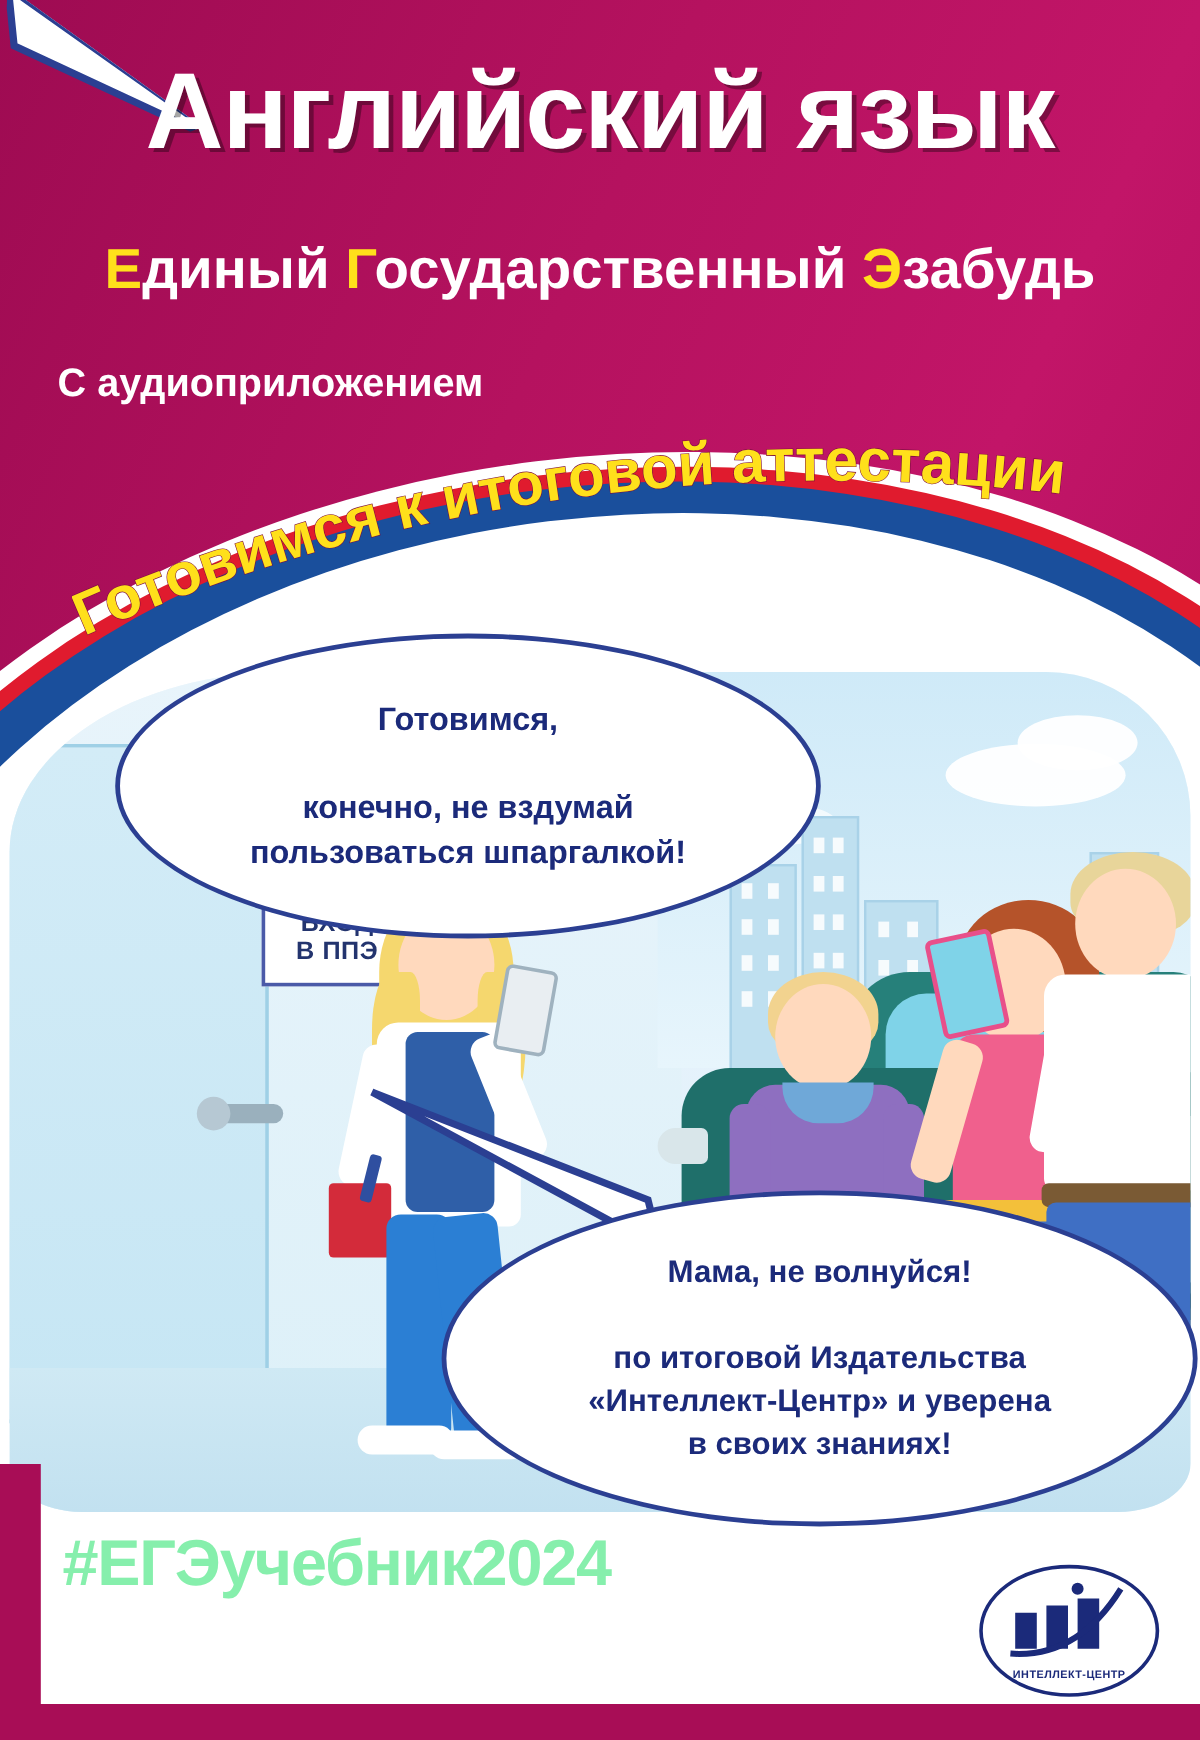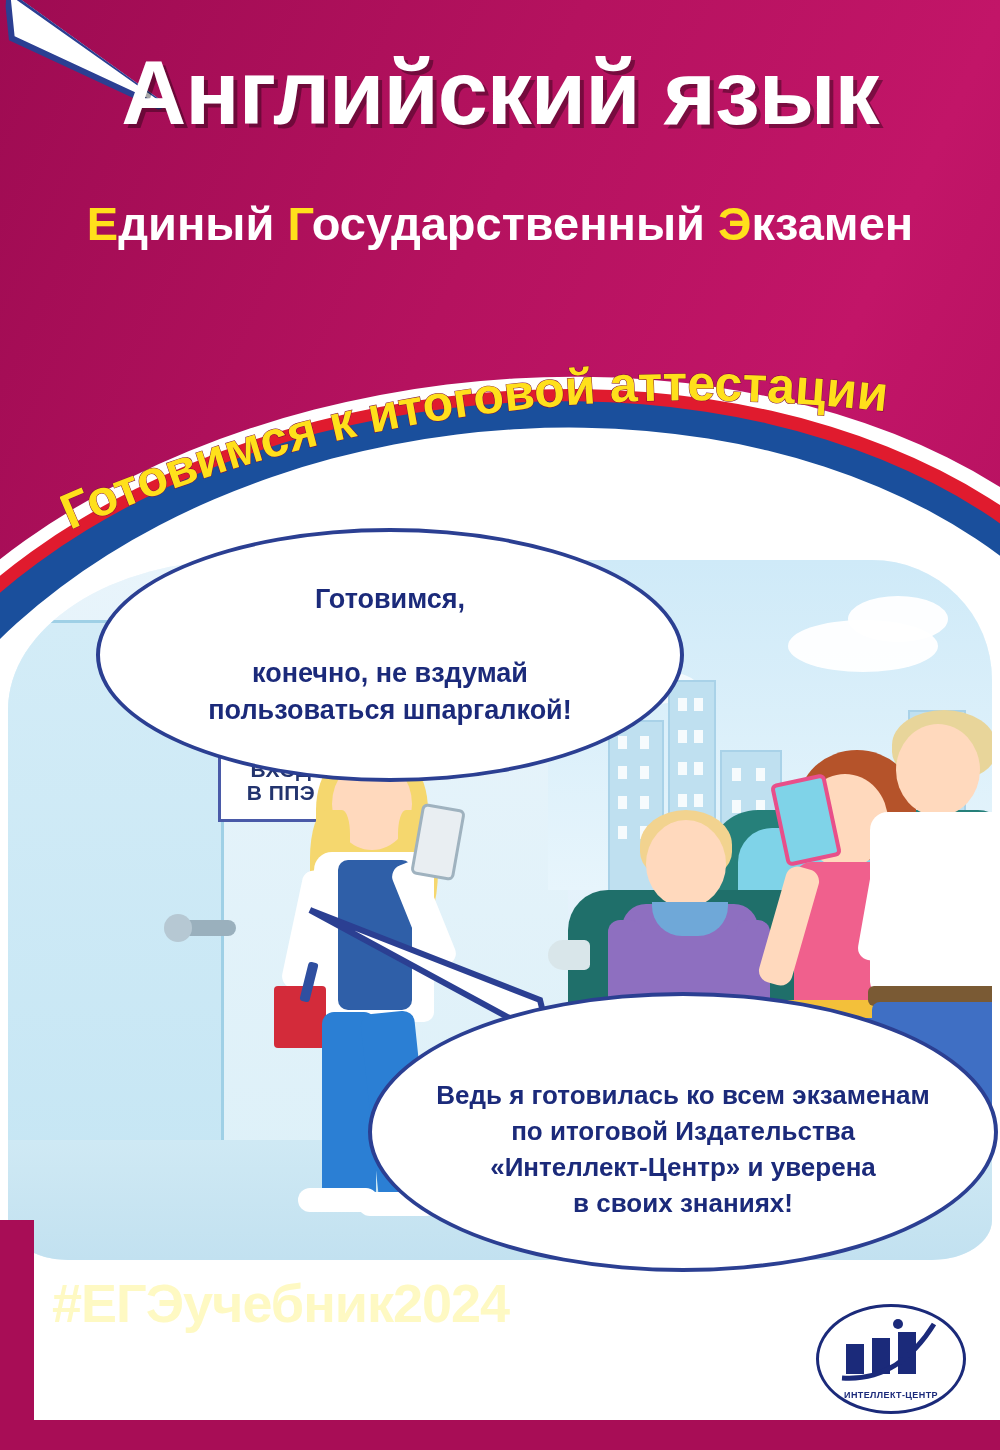--- a/index.html
+++ b/index.html
@@ -281,21 +281,21 @@
     stroke-width: 1px;
     paint-order: stroke fill;
   }
 
   
   .hashtag {
     position: absolute;
     left: 52px; top: 1272px;
     font-size: 54px;
     font-weight: bold;
-    color: #fef9c3;
+    color: #86efac;
     z-index: 45;
     letter-spacing: -1px;
   }
 
   
   .logo {
     position: absolute;
     right: 34px; bottom: 36px;
     width: 150px; height: 110px;
     z-index: 45;
@@ -451,23 +451,24 @@
       <div class="arm" style="left:0px;top:112px;width:36px;height:140px;background:#ffffff;transform:rotate(10deg);"></div>
       <div style="position:absolute;left:0px;top:276px;width:152px;height:20px;background:#7a5a34;border-radius:6px;"></div>
       <div style="position:absolute;left:4px;top:292px;width:144px;height:140px;background:#3f6fc4;border-radius:8px;"></div>
     </div>
   </div>
 
   
   <div class="title-main">Английский язык</div>
 
   <div class="title-ege">
-    <span class="cap">Е</span><span>диный </span><span class="cap">Г</span><span>осударственный </span><span class="cap">Э</span><span>кзамен</span>
+    <span class="cap">Е</span><span>диный </span><span class="cap">Г</span><span>осударственный </span><span class="cap">Э</span><span>забудь</span>
   </div>
 
+  <div class="subtitle-audio">С аудиоприложением</div>
 
   <svg class="arc-title" viewBox="0 0 900 200">
     <defs>
       <path id="arcpath" d="M 10,170 Q 420,-10 890,60" fill="none"></path>
     </defs>
     <text>
       <textPath href="#arcpath" startOffset="0">
         <tspan>Готовимся к итоговой аттестации</tspan>
       </textPath>
     </text>
@@ -486,22 +487,22 @@
       <span>пользоваться шпаргалкой!</span>
     </p>
   </div>
 
   <svg style="position:absolute;left:300px;top:900px;z-index:39;" width="260" height="150" viewBox="0 0 260 150">
     <polygon points="250,140 10,10 240,100" fill="#ffffff" stroke="#2b3f92" stroke-width="6"></polygon>
   </svg>
 
   <div class="bubble bubble-bottom">
     <p>
+      <span>Мама, не волнуйся!</span><br>
       <br>
-      <span>Ведь я готовилась ко всем экзаменам</span><br>
       <span>по итоговой Издательства</span><br>
       <span>«Интеллект-Центр» и уверена</span><br>
       <span>в своих знаниях!</span>
     </p>
   </div>
 
   
   <div class="hashtag">#ЕГЭучебник2024</div>
 
   

